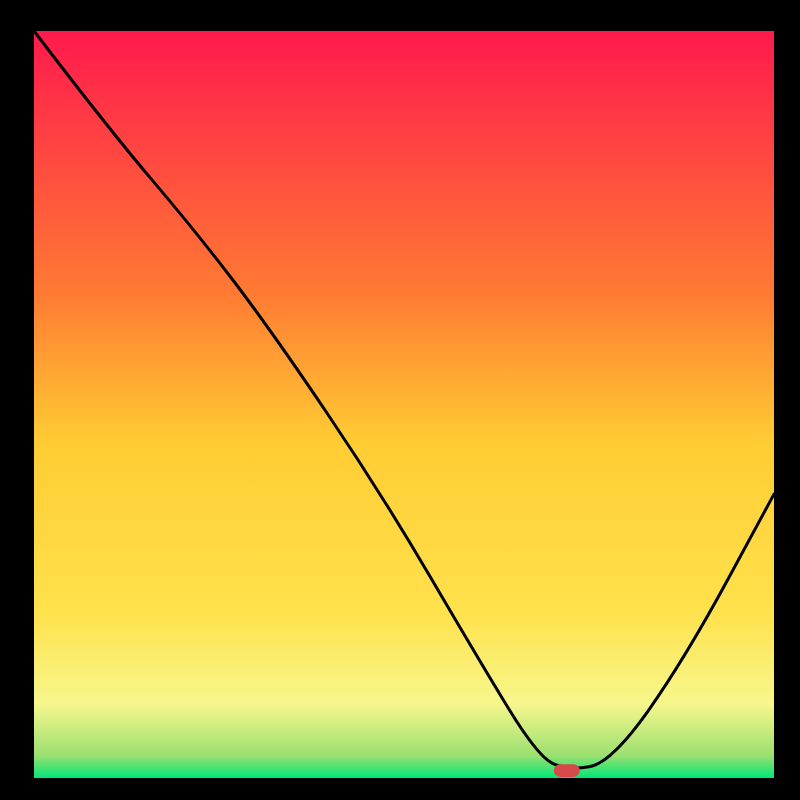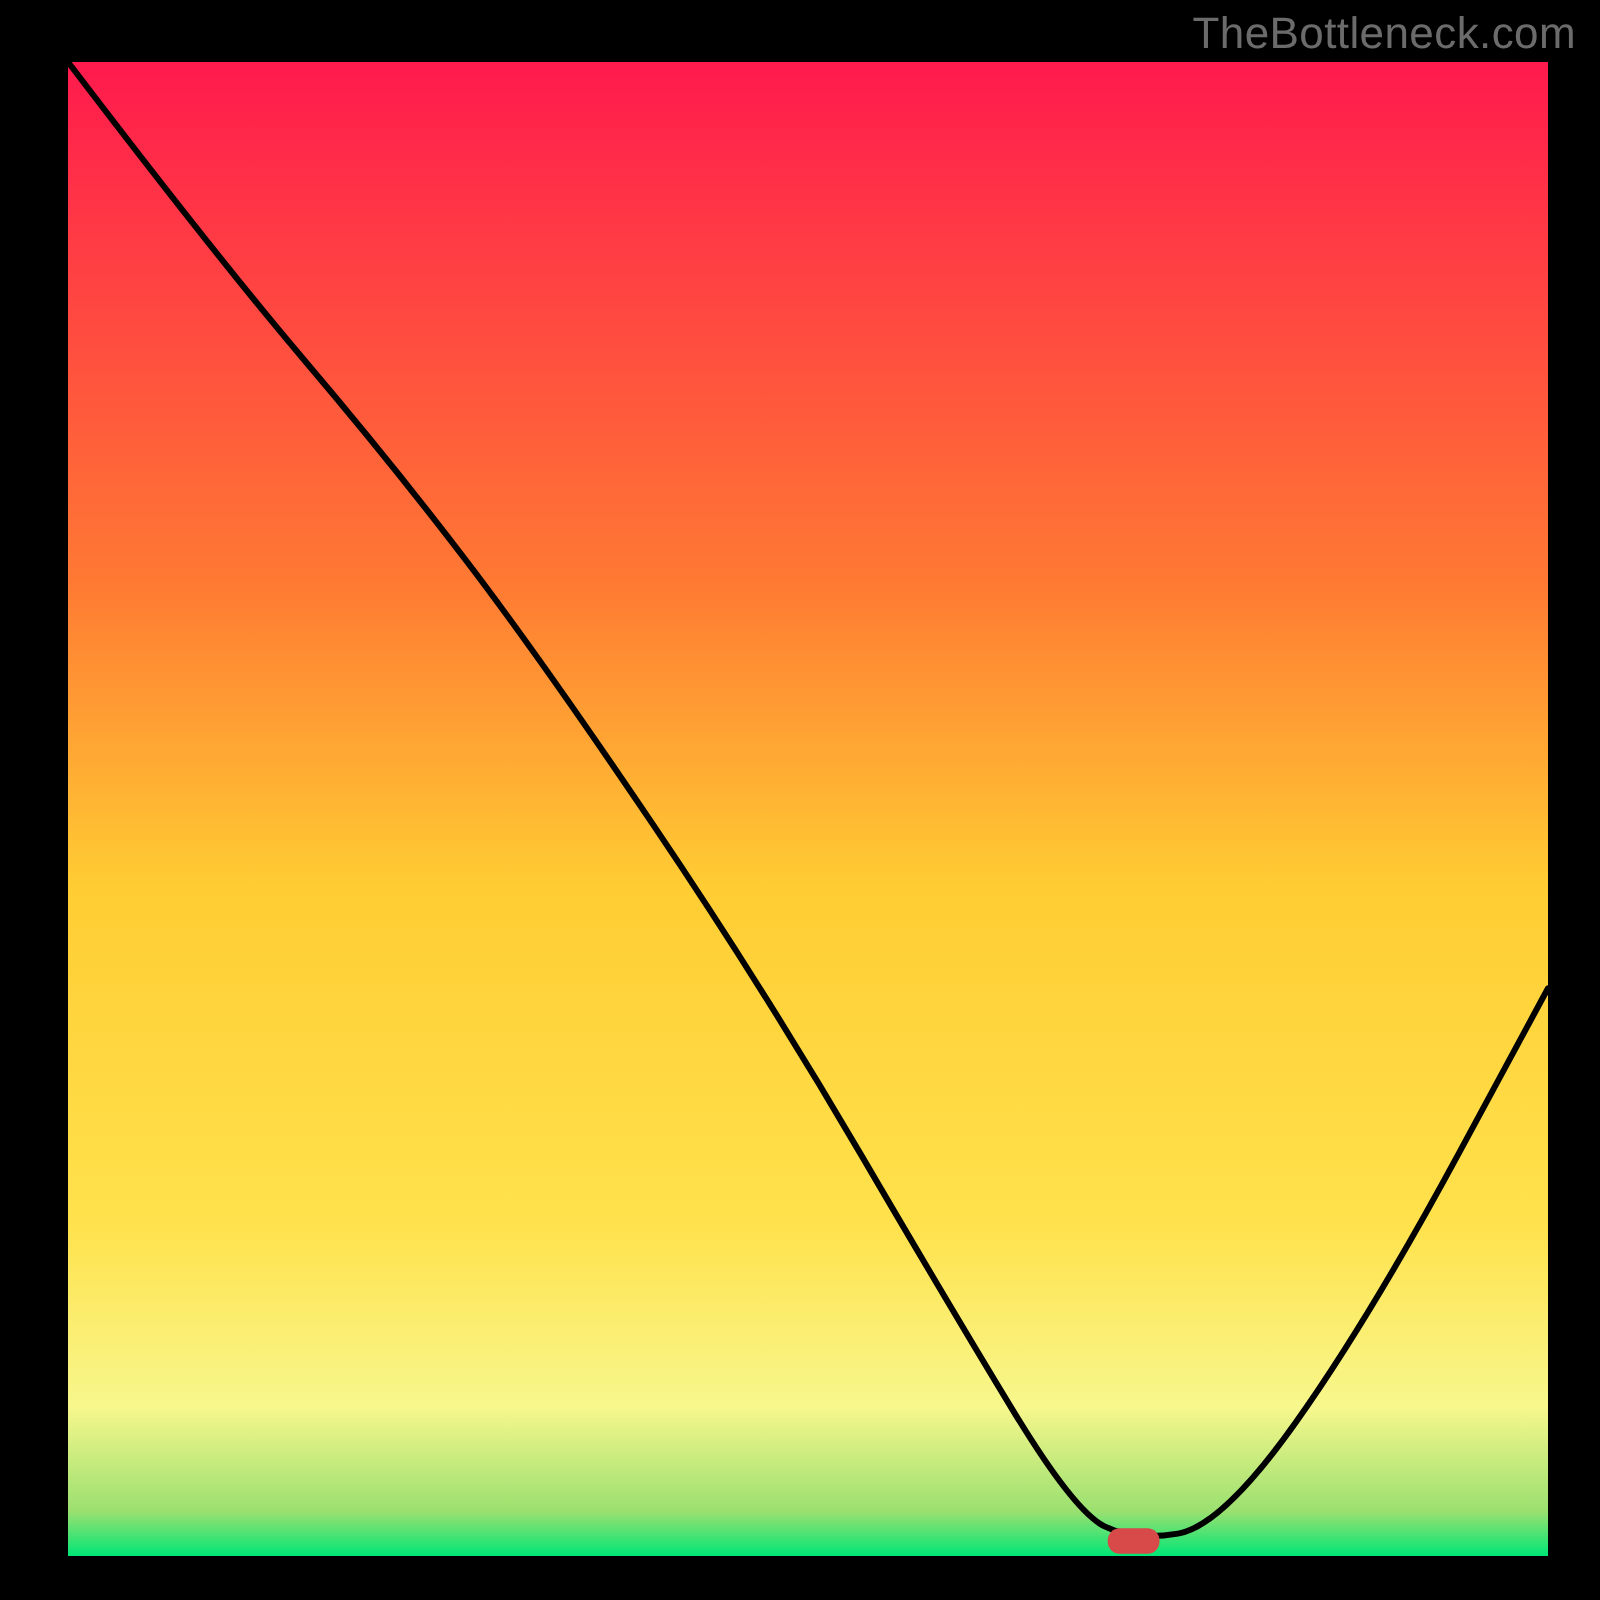--- a/index.html
+++ b/index.html
@@ -34,21 +34,20 @@
     width: 800px;
     height: 800px;
     z-index: 2;
   }
 </style>
 </head>
 <body>
 
 <div class="frame">
 
-  <div class="watermark">TheBottleneck.com</div>
 
   <svg class="plot" viewBox="0 0 800 800" preserveAspectRatio="none">
     <defs>
       <linearGradient id="heat" x1="0" y1="0" x2="0" y2="1">
           <stop offset="0.00%" stop-color="#ff1a4d"></stop>
           <stop offset="35.00%" stop-color="#ff7a33"></stop>
           <stop offset="55.00%" stop-color="#ffcc33"></stop>
           <stop offset="78.00%" stop-color="#ffe24d"></stop>
           <stop offset="90.00%" stop-color="#f7f78c"></stop>
           <stop offset="97.00%" stop-color="#9be070"></stop>

